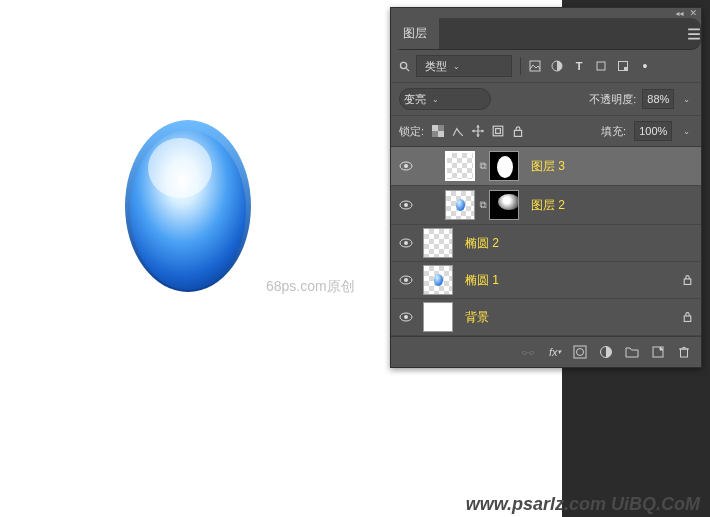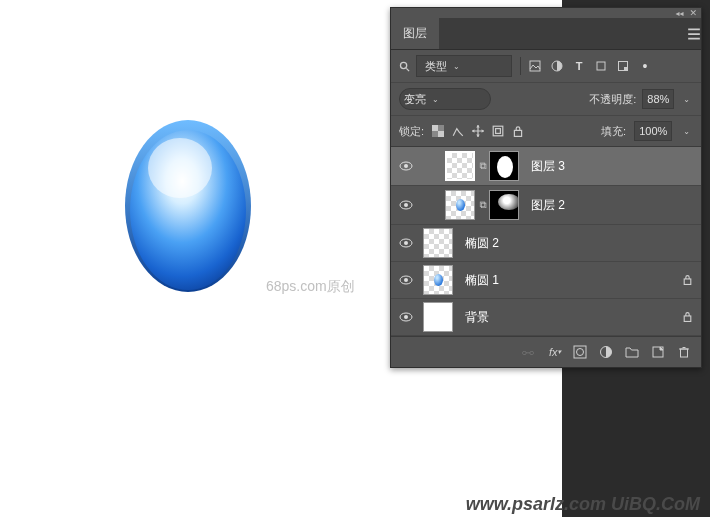--- a/index.html
+++ b/index.html
@@ -63,20 +63,21 @@
     align-items: center;
     padding: 0 4px;
   }
   .close-x { font-size: 9px; color: #bbb; cursor: pointer; margin-left:6px;}
   .collapse-arrows { font-size: 8px; color: #bbb; cursor:pointer;}
   .panel-tabs {
     display: flex;
     align-items: stretch;
     background: #3c3c3c;
     border-bottom: 1px solid #2e2e2e;
+    border-radius: 10px;
   }
   .tab {
     padding: 7px 12px 7px 12px;
     font-size: 12px;
     color: #ddd;
     background: #535353;
     cursor: pointer;
   }
   .panel-menu-btn {
     margin-left: auto;
@@ -145,21 +146,21 @@
   .thumb.checker {
     background-image:
       linear-gradient(45deg, #d9d9d9 25%, transparent 25%, transparent 75%, #d9d9d9 75%),
       linear-gradient(45deg, #d9d9d9 25%, transparent 25%, transparent 75%, #d9d9d9 75%);
     background-size: 10px 10px;
     background-position: 0 0, 5px 5px;
     background-color: #fff;
   }
   .thumb.selected-th { border: 2px solid #fff; }
   .link-ic { width:10px; display:flex; align-items:center; justify-content:center; margin:0 1px; color:#ccc; font-size:10px;}
-  .layer-name { margin-left: 10px; color:#ffffff; font-size:12px; }
+  .layer-name { margin-left: 10px; color:#fde047; font-size:12px; }
   .layer-lock { margin-left:auto; color:#cfcfcf; font-size:11px;}
   .tiny-egg { width:9px; height:12px; border-radius:50%; background: radial-gradient(ellipse at 35% 30%, #bfe3ff 10%, #2f7bdc 70%); }
   .mask-ellipse { width:100%; height:100%; background:#000; position:relative;}
   .mask-ellipse:after { content:""; position:absolute; left:7px; top:4px; width:16px; height:22px; border-radius:50%; background:#fff;}
   .mask-blur { width:100%; height:100%; background:#000; position:relative;}
   .mask-blur:after { content:""; position:absolute; left:8px; top:3px; width:22px; height:16px; border-radius:50%; background:radial-gradient(circle at 40% 40%, #fff 20%, #000 100%);}
   .thumb.white { background:#fff; }
 
   .panel-footer {
     display:flex; justify-content:flex-end; align-items:center;

